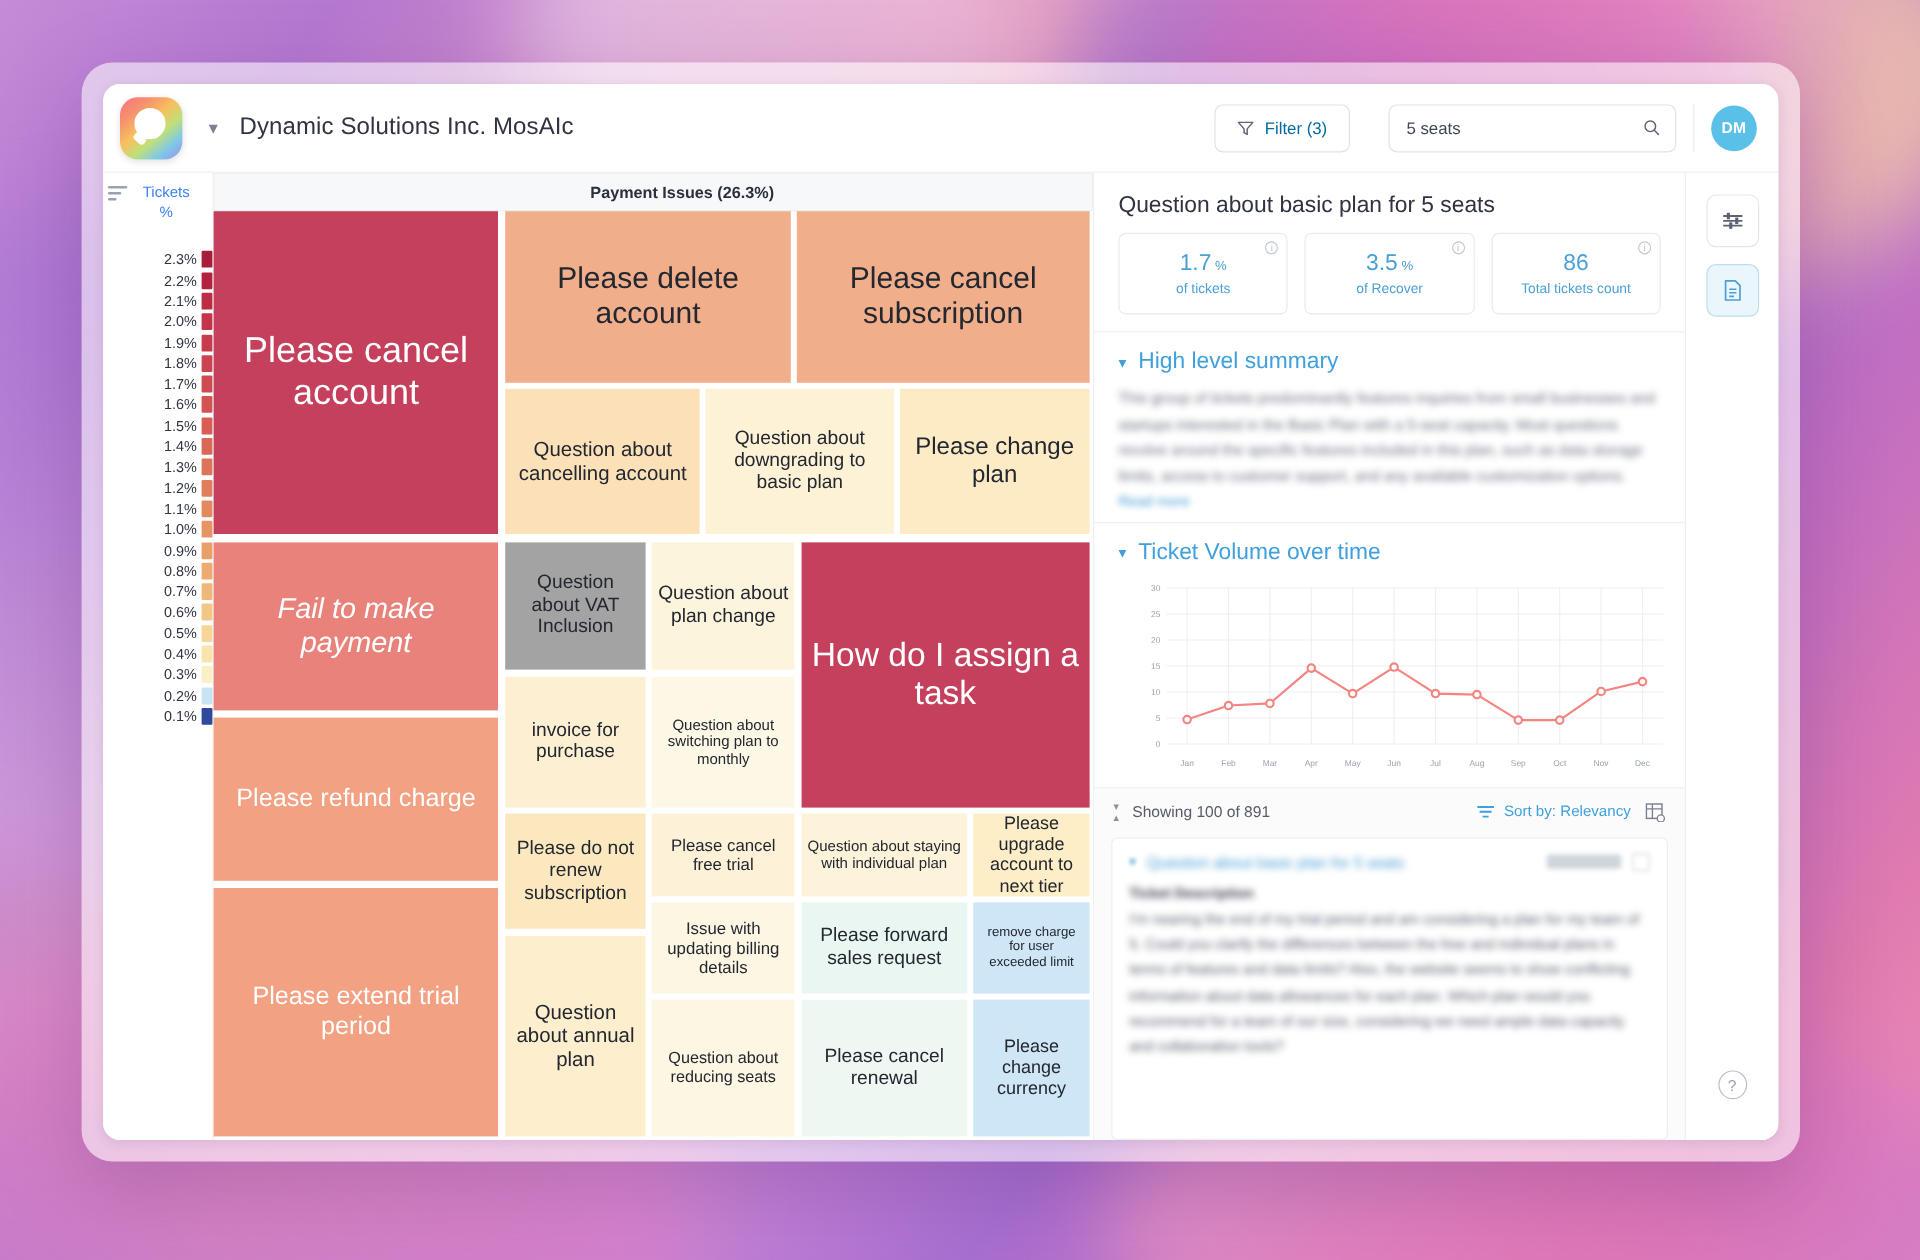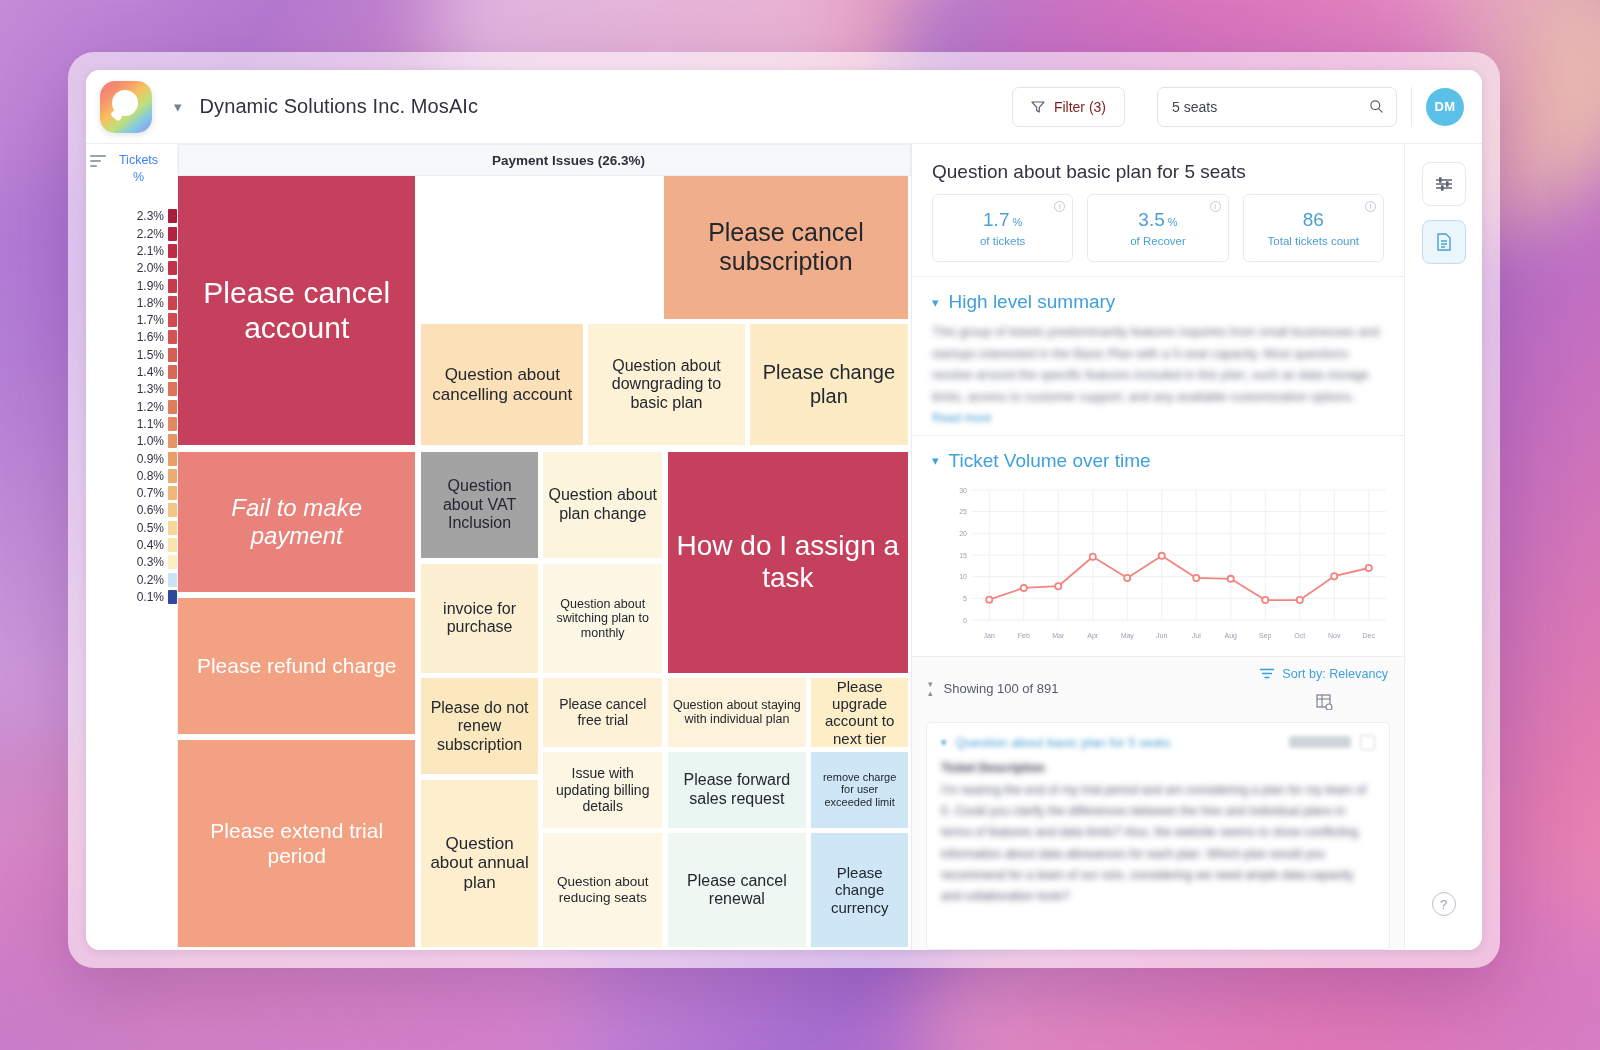--- a/index.html
+++ b/index.html
@@ -46,21 +46,21 @@
           position:relative; box-shadow:0 2px 6px rgba(0,0,0,.12); }
   .logo .mag { position:absolute; left:12px; top:9px; width:26px; height:26px;
                border-radius:50%; background:#fff; }
   .logo .hdl { position:absolute; left:11px; top:31px; width:11px; height:7px;
                background:#fff; border-radius:3px; transform:rotate(42deg); }
   .chev-hdr { margin-left:22px; color:#7a8190; font-size:15px; }
   .app-title { margin-left:18px; font-size:20px; color:#2f3440; letter-spacing:.1px; }
   .hdr-right { margin-left:auto; display:flex; align-items:center; gap:14px; }
   .filter-btn { display:flex; align-items:center; gap:9px; height:40px; padding:0 18px;
                 border:1px solid #dfe3e8; border-radius:7px; background:#fff;
-                font-size:14px; color:#7f1d1d; cursor:pointer; }
+                font-size:14px; color:#0369a1; cursor:pointer; }
   .search-box { display:flex; align-items:center; width:240px; height:40px;
                 border:1px solid #dfe3e8; border-radius:7px; background:#fff; padding:0 12px 0 14px;margin-left:18px; }
   .search-box input { border:0; outline:0; flex:1; font-size:14px; color:#3e4654;
                       font-family:"Liberation Sans",sans-serif; background:transparent; }
   .divider-v { width:1px; height:40px; background:#e6e9ed; }
   .avatar { width:38px; height:38px; border-radius:50%; background:#5bc0e8; color:#fff;
             display:flex; align-items:center; justify-content:center;
             font-size:13px; font-weight:bold; letter-spacing:.3px; cursor:pointer; }
 
   
@@ -115,21 +115,21 @@
   svg.lc { display:block; }
   .lc text { font-family:"Liberation Sans",sans-serif; fill:#9aa2ae; font-size:7px; }
   .lc .grid { stroke:#eef0f3; stroke-width:1; }
 
   
   .list-sect { border-top:1px solid #eceef1; background:#fbfbfc; flex:1; min-height:0;
                display:flex; flex-direction:column; }
   .list-bar { display:flex; align-items:center; gap:12px; padding:10px 16px 8px 16px; }
   .lb-left { display:flex; align-items:center; gap:11px; font-size:13px; color:#555c68; }
   .expander { display:flex; flex-direction:column; align-items:center; gap:2px; color:#8a919c; font-size:9px; cursor:pointer; }
-  .lb-right { margin-left:auto; display:flex; align-items:center; gap:12px;flex-direction:column; }
+  .lb-right { margin-left:auto; display:flex; align-items:center; gap:12px; }
   .sortby { display:flex; align-items:center; gap:8px; color:#3fa0dd; font-size:12.6px; cursor:pointer; }
   .listcard { background:#fff; border:1px solid #eceef1; border-radius:5px;
               margin:4px 14px 0 14px; padding:12px 14px; flex:1; min-height:0; overflow:hidden; }
   .lc-top { display:flex; align-items:center; gap:9px; }
   .lc-title { color:#4a9fd4; font-size:13px; filter:blur(2.9px); }
   .lc-badge { margin-left:auto; width:62px; height:12px; background:#cfd4da; border-radius:2px; filter:blur(2.2px); }
   .lc-ico { width:15px; height:15px; border:1.5px solid #cfd4da; border-radius:2px; filter:blur(1.6px); }
   .lc-sub { margin-top:11px; font-size:12px; color:#3c434e; font-weight:bold; filter:blur(3px); }
   .lc-body { margin-top:5px; font-size:12.2px; color:#596070; line-height:1.75; filter:blur(3.1px); }
 
@@ -287,20 +287,21 @@
               <span>0.1%</span>
               <i style="background: rgb(49, 73, 156);"></i>
             </div>
           </div>
     </div>
 
     <div class="tm-wrap">
       <div class="tm-header">Payment Issues (26.3%)</div>
       <div class="tm" id="treemap">
             <div class="tile lt" style="left: 0%; top: 0%; width: calc(32.8% - 3px); height: calc(35.2% - 3px); background: rgb(197, 64, 92); font-size: 30px;">Please cancel account</div>
+            <div class="tile" style="left: 33.2%; top: 0%; width: calc(32.8% - 3px); height: calc(18.8% - 3px); background: rgb(240, 174, 138); font-size: 25px;">Please delete account</div>
             <div class="tile" style="left: 66.3%; top: 0%; width: calc(33.7% - 3px); height: calc(18.8% - 3px); background: rgb(240, 174, 138); font-size: 25px;">Please cancel subscription</div>
             <div class="tile" style="left: 33.2%; top: 19.1%; width: calc(22.5% - 3px); height: calc(16.1% - 3px); background: rgb(251, 224, 184); font-size: 17px;">Question about cancelling account</div>
             <div class="tile" style="left: 56%; top: 19.1%; width: calc(21.7% - 3px); height: calc(16.1% - 3px); background: rgb(253, 241, 214); font-size: 16px;">Question about downgrading to basic plan</div>
             <div class="tile" style="left: 78%; top: 19.1%; width: calc(22% - 3px); height: calc(16.1% - 3px); background: rgb(253, 235, 198); font-size: 20px;">Please change plan</div>
             <div class="tile lt" style="left: 0%; top: 35.6%; width: calc(32.8% - 3px); height: calc(18.5% - 3px); background: rgb(232, 130, 123); font-size: 24px; font-style: italic;">Fail to make payment</div>
             <div class="tile" style="left: 33.2%; top: 35.6%; width: calc(16.3% - 3px); height: calc(14.2% - 3px); background: #a3a3a3; font-size: 16px;">Question about VAT Inclusion</div>
             <div class="tile" style="left: 49.8%; top: 35.6%; width: calc(16.7% - 3px); height: calc(14.2% - 3px); background: rgb(253, 244, 221); font-size: 16px;">Question about plan change</div>
             <div class="tile lt" style="left: 66.8%; top: 35.6%; width: calc(33.2% - 3px); height: calc(29% - 3px); background: rgb(197, 64, 92); font-size: 28px;">How do I assign a task</div>
             <div class="tile lt" style="left: 0%; top: 54.5%; width: calc(32.8% - 3px); height: calc(18% - 3px); background: rgb(242, 161, 131); font-size: 21px;">Please refund charge</div>
             <div class="tile" style="left: 33.2%; top: 50.1%; width: calc(16.3% - 3px); height: calc(14.5% - 3px); background: rgb(253, 240, 210); font-size: 16px;">invoice for purchase</div>

